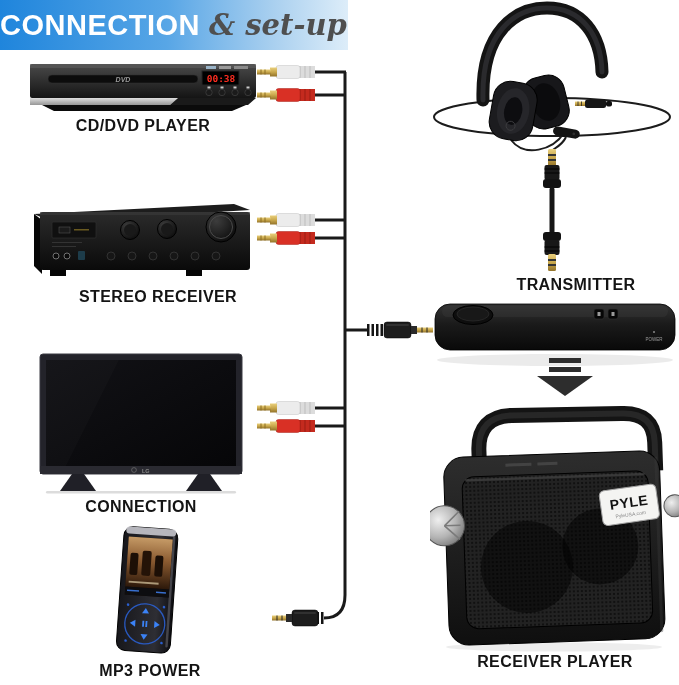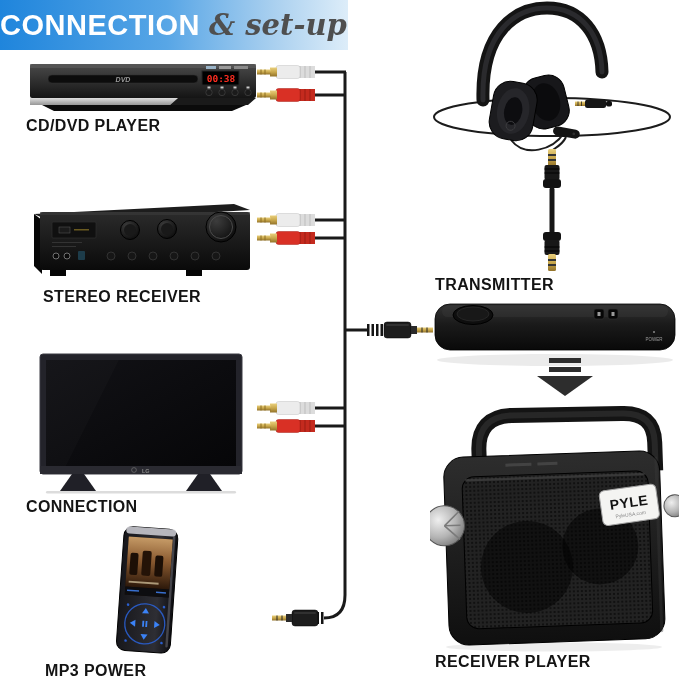--- a/index.html
+++ b/index.html
@@ -14,21 +14,21 @@
   .banner .title {
     color:#ffffff; font-weight:700; font-size:29px; letter-spacing:0.5px;
     font-family:"Liberation Sans", sans-serif;
   }
   .banner .subtitle {
     color:#4f4f4f; font-size:29px; margin-left:9px; font-style:italic; font-weight:700;
     font-family:"DejaVu Serif", serif;
   }
 
   .devlabel {
-    position:absolute; font-weight:700; font-size:16px;
+    position:absolute; text-align:center; font-weight:700; font-size:16px;
     letter-spacing:0.4px; color:#141414; font-family:"Liberation Sans", sans-serif;
   }
   .abs { position:absolute; }
   svg text { font-family:"Liberation Sans", sans-serif; }
   .led { font-family:"DejaVu Sans Mono", monospace; }
 </style>
 </head>
 <body>
 
 <div id="stage">
@@ -347,21 +347,21 @@
     <rect x="16.5" y="94" width="15" height="15" rx="2" fill="#181818"></rect>
     <line x1="16.5" y1="101" x2="31.5" y2="101" stroke="#000" stroke-width="1"></line>
     <line x1="16.5" y1="105" x2="31.5" y2="105" stroke="#000" stroke-width="1"></line>
     <g>
       <rect x="20" y="108" width="8" height="17" rx="1.5" fill="url(#gGold)"></rect>
       <rect x="20" y="113" width="8" height="2" fill="#333"></rect>
       <rect x="20" y="118" width="8" height="2" fill="#333"></rect>
     </g>
   </svg>
 
-  <div class="devlabel" style="left:435px;top:276px;width:200px">TRANSMITTER</div>
+  <div class="devlabel" style="left:476px;top:276px;width:200px">TRANSMITTER</div>
 
   <svg class="abs" style="left:416px;top:292px" width="263" height="76" viewBox="0 0 263 76">
     <rect x="19" y="12" width="240" height="46" rx="15" fill="url(#gTx)" stroke="#000" stroke-width="0.8"></rect>
     <rect x="26" y="14" width="226" height="11" rx="5.5" fill="#3d3d3d" opacity="0.35"></rect>
     <ellipse cx="57" cy="23" rx="20" ry="9.5" fill="#0e0e0e" stroke="#000"></ellipse>
     <ellipse cx="57" cy="22" rx="16" ry="7" fill="#181818" stroke="#333" stroke-width="0.6"></ellipse>
     <rect x="178" y="17" width="10" height="10" rx="2" fill="#060606" stroke="#2e2e2e" stroke-width="0.7"></rect>
     <rect x="181.5" y="20" width="3" height="4" fill="#9a9a9a"></rect>
     <rect x="192" y="17" width="10" height="10" rx="2" fill="#060606" stroke="#2e2e2e" stroke-width="0.7"></rect>
     <rect x="195.5" y="20" width="3" height="4" fill="#9a9a9a"></rect>

